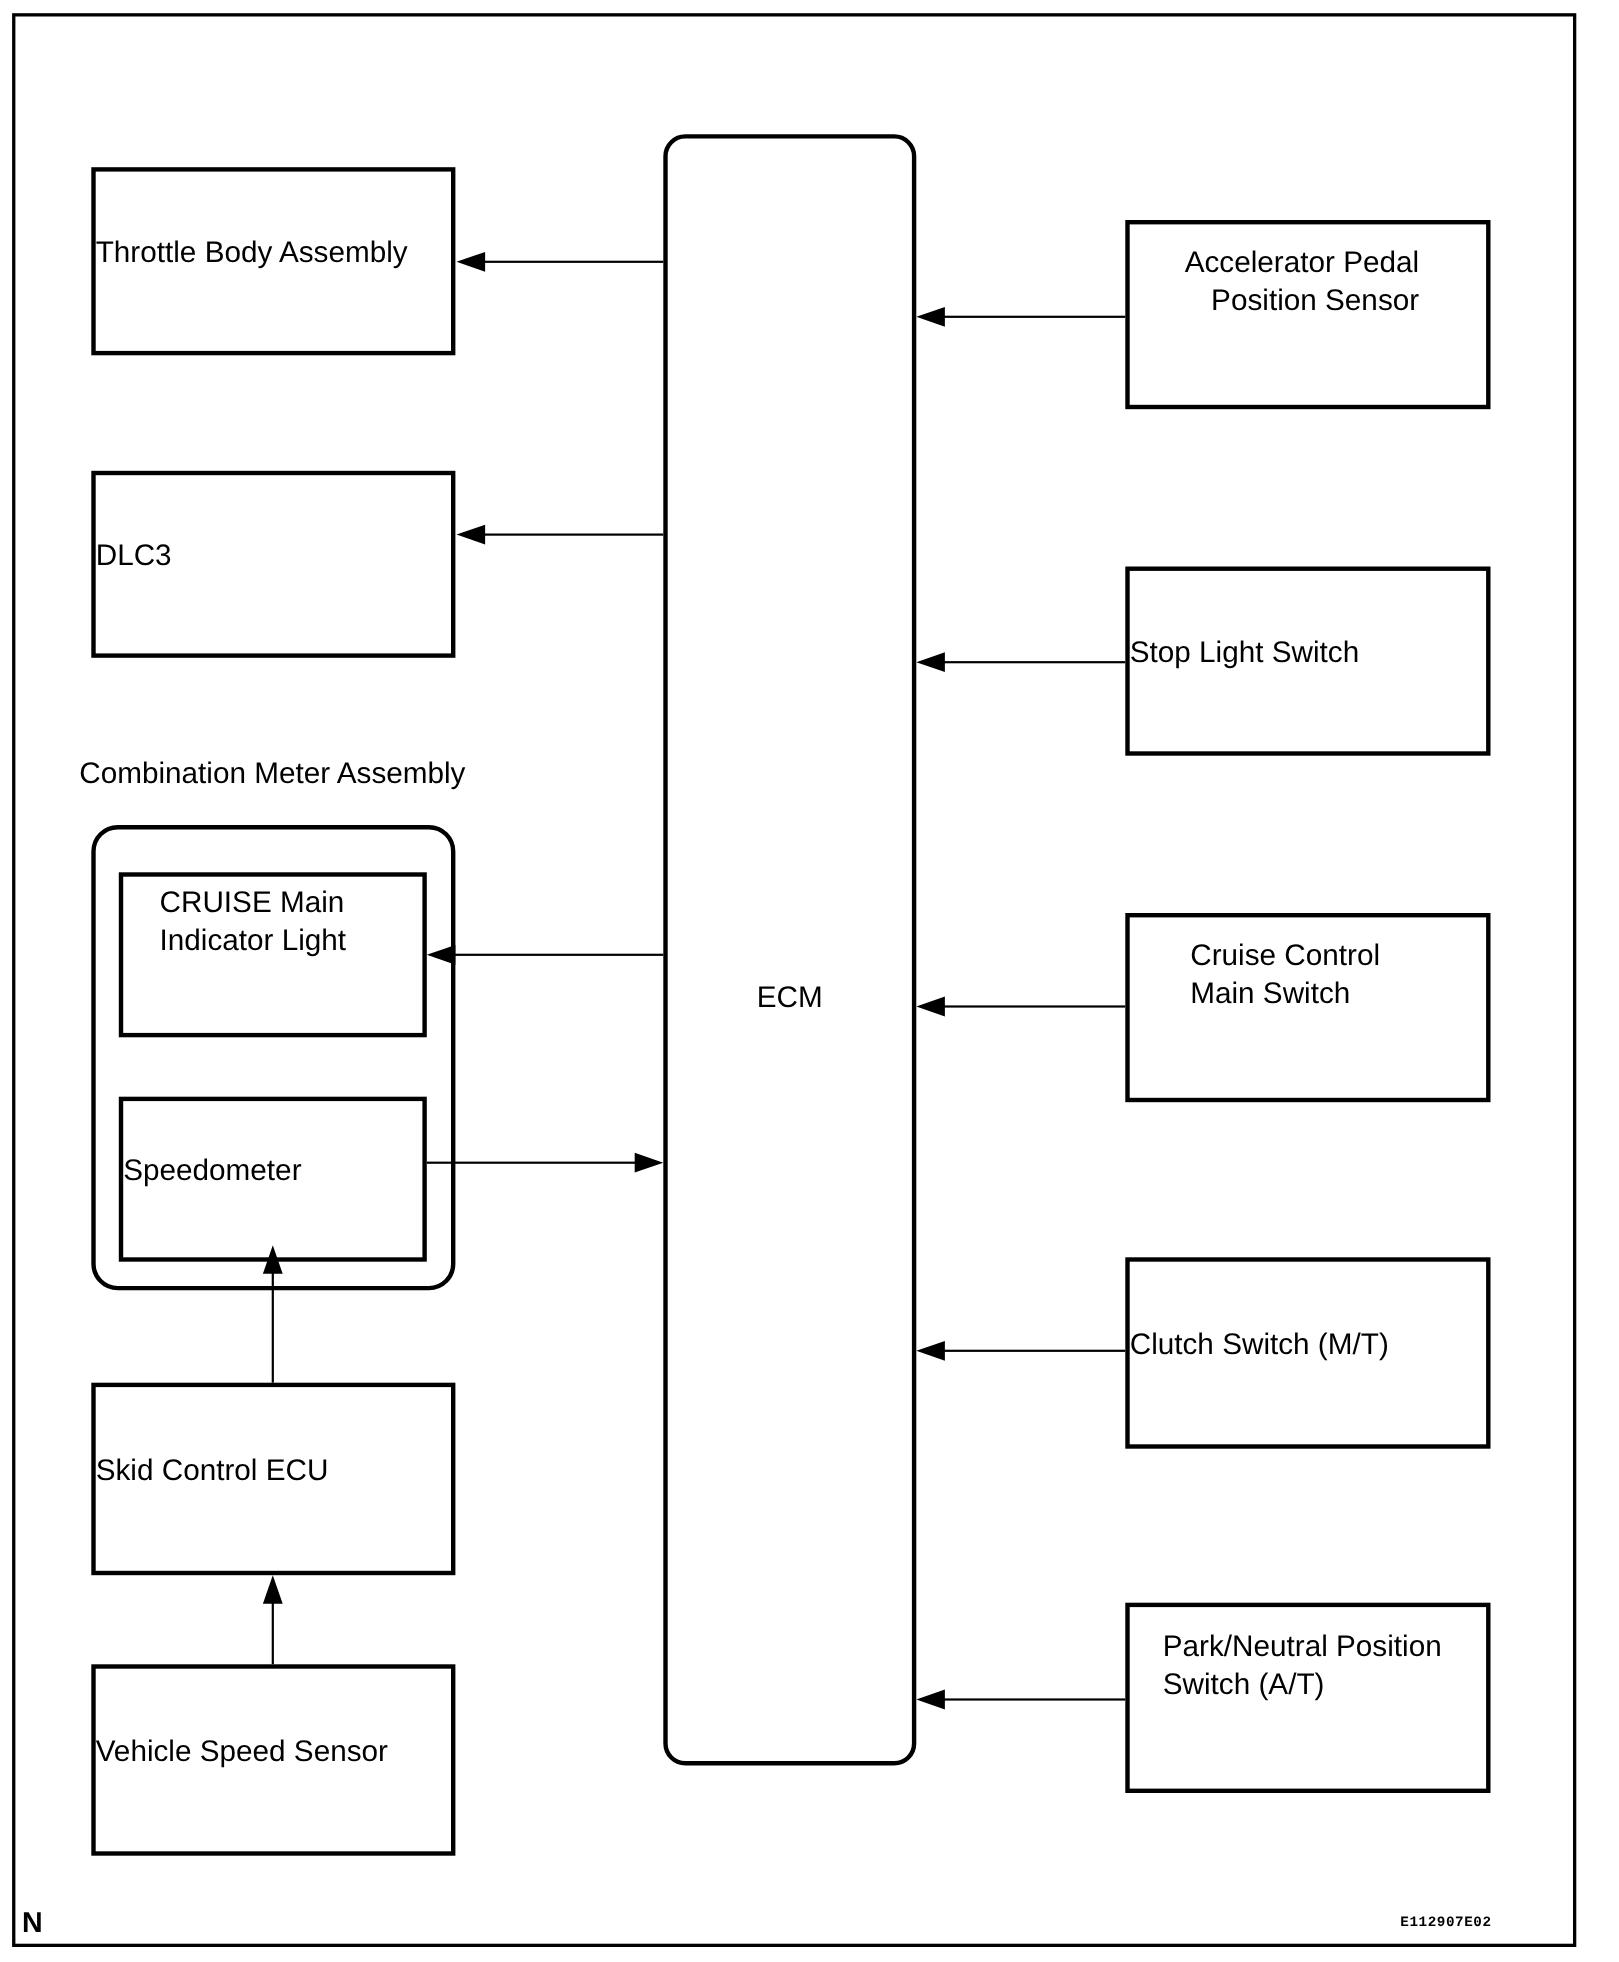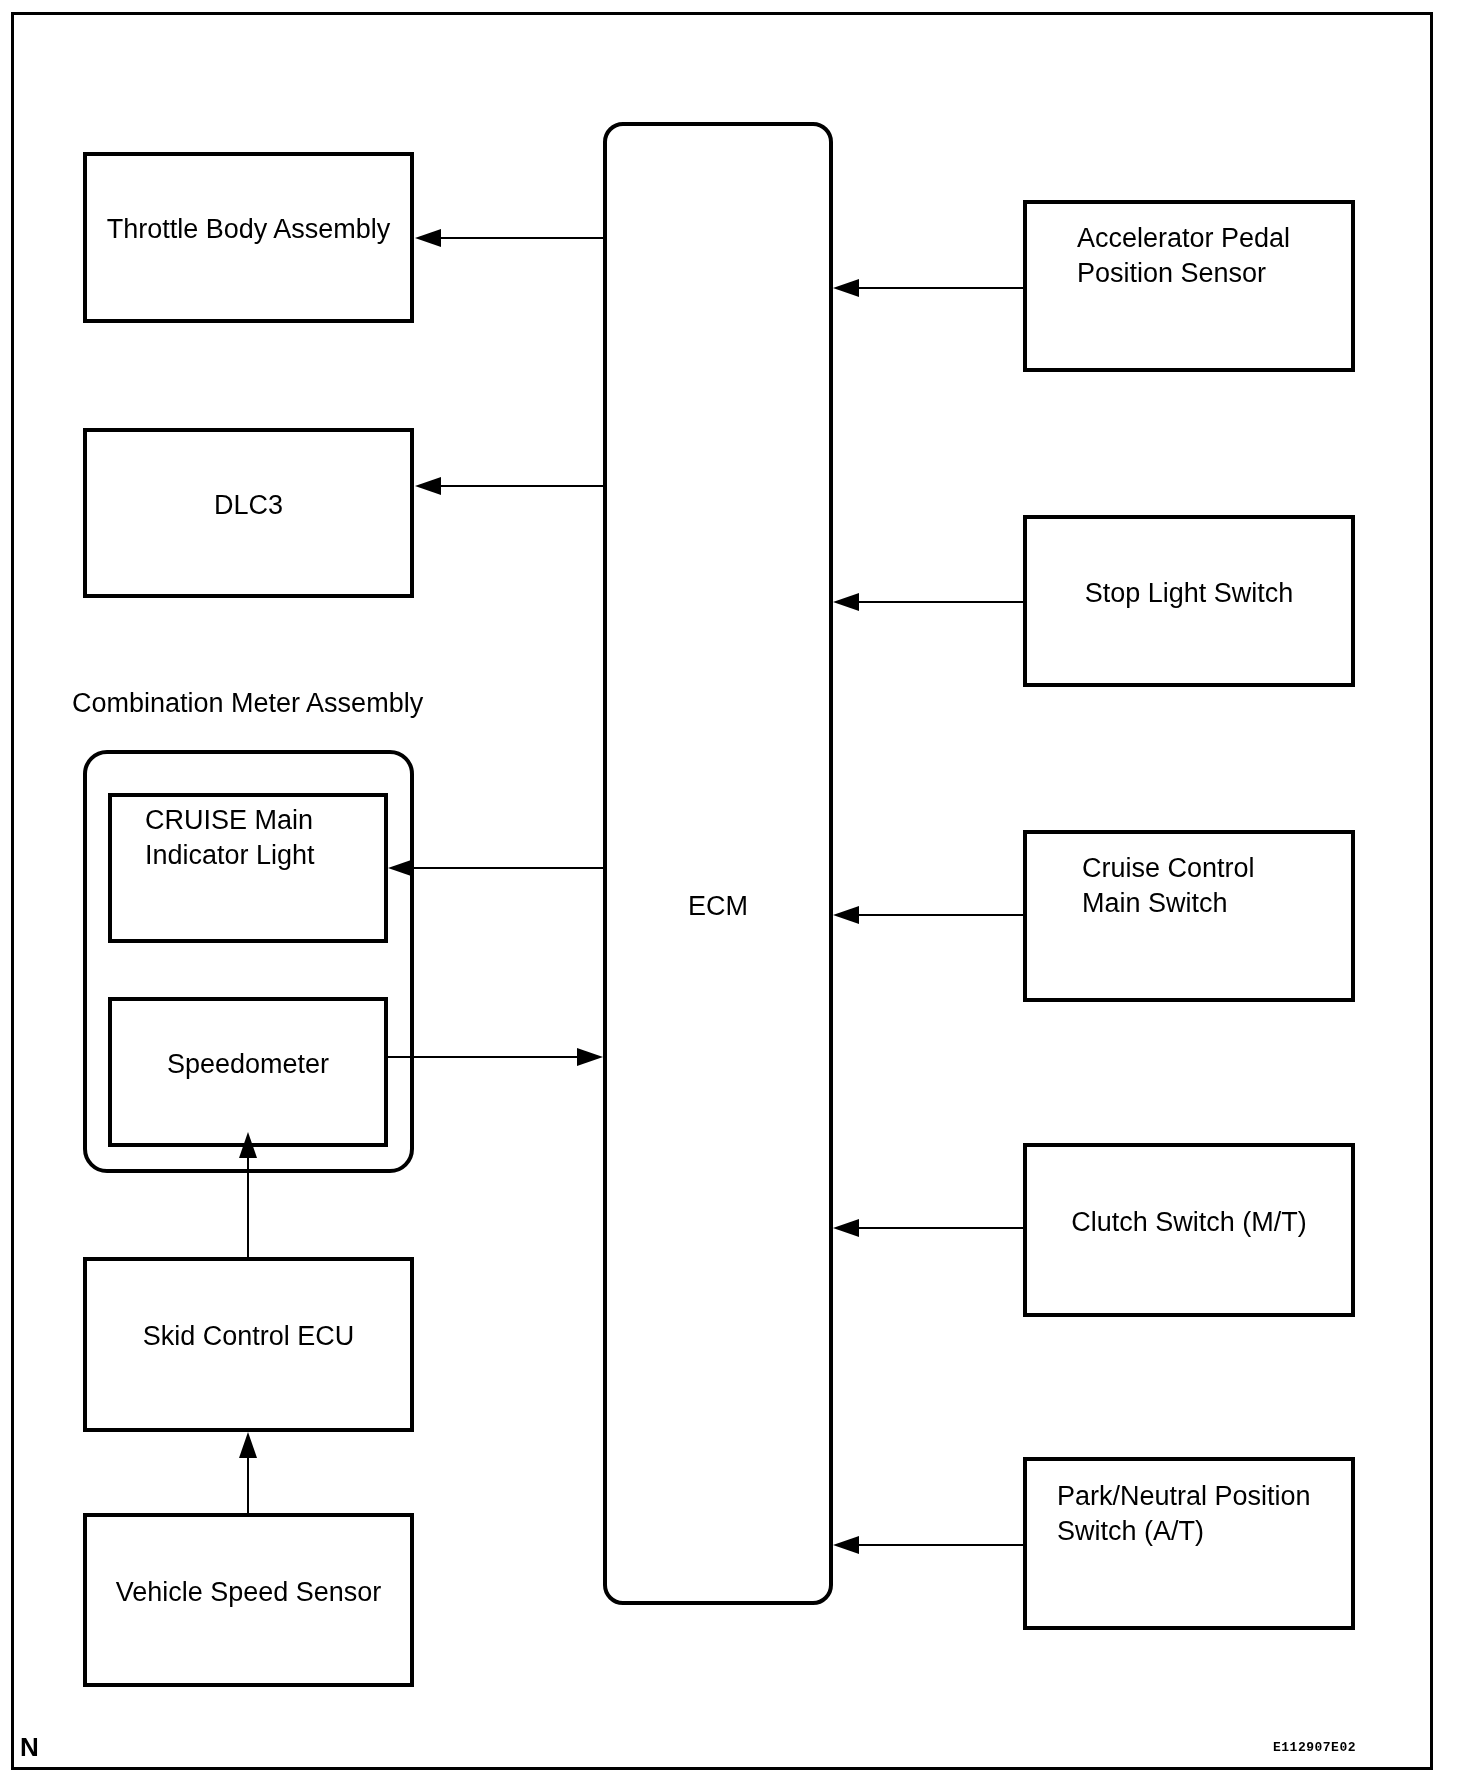--- a/index.html
+++ b/index.html
@@ -23,21 +23,21 @@
     border: 3px solid #000;
     box-sizing: border-box;
   }
   .box {
     position: absolute;
     border: 4px solid #000;
     background: #fff;
     box-sizing: border-box;
     display: flex;
     align-items: center;
-    justify-content: center;
+    justify-content: flex-start;
     font-size: 27px;
     line-height: 35px;
     color: #000;
   }
   .box .lbl {
     transform: translateY(-8px);
     white-space: nowrap;
   }
   .box.twoline {
     justify-content: flex-start;
@@ -142,21 +142,21 @@
   </div>
 
   <div class="box" style="left:83px; top:1513px; width:331px; height:174px;">
     <span class="lbl">Vehicle Speed Sensor</span>
   </div>
 
   <div class="box" style="left:83px; top:1257px; width:331px; height:175px;">
     <span class="lbl">Skid Control ECU</span>
   </div>
 
-  <div class="box twoline" style="left:1023px; top:200px; width:332px; height:172px;">
+  <div class="box twoline" style="left:1023px; top:200px; width:332px; height:172px;text-align:right;">
     <span class="lines" style="padding-left:50px;">
       <span>Accelerator Pedal</span>
       <span>Position Sensor</span>
     </span>
   </div>
 
   <div class="box" style="left:1023px; top:515px; width:332px; height:172px;">
     <span class="lbl">Stop Light Switch</span>
   </div>
 

